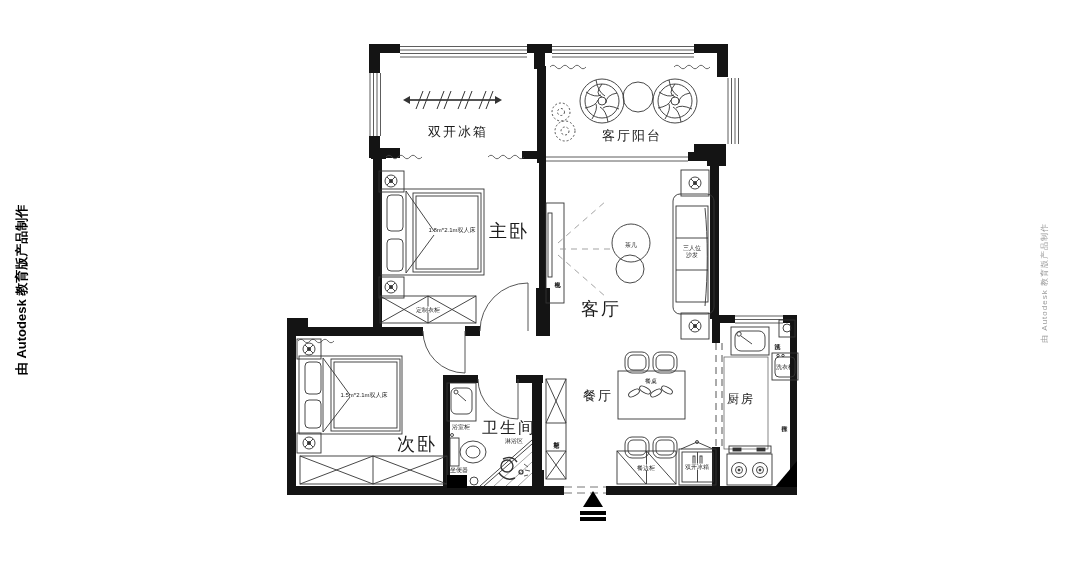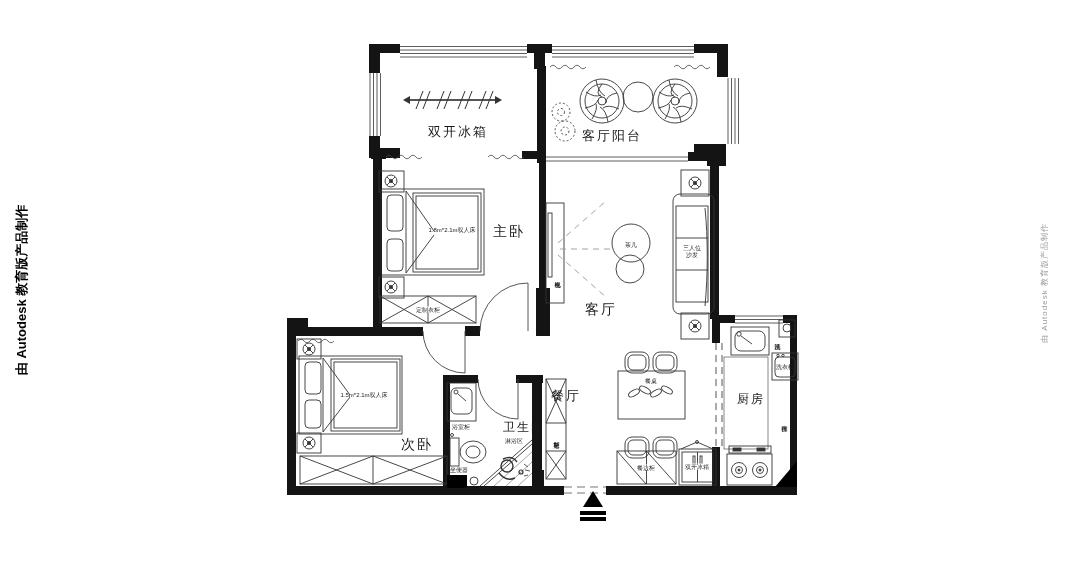--- a/index.html
+++ b/index.html
@@ -6,21 +6,21 @@
   .stage {
     position:relative; width:1074px; height:576px; background:#fff;
     font-family:"Liberation Sans", sans-serif; color:#111; overflow:hidden;
   }
   svg.plan { position:absolute; left:0; top:0; }
   .lbl {
     position:absolute; transform:translate(-50%,-50%);
     white-space:nowrap; color:#1a1a1a; line-height:1.15; text-align:center;
   }
   .room { font-size:13px; letter-spacing:2px; }
-  .room-big { font-size:14px; letter-spacing:2px; }
+  .room-big { font-size:18px; letter-spacing:2px; }
   .tiny { font-size:6px; letter-spacing:0; }
   .bg { background:#fff; padding:0 1px; }
   .v { writing-mode:vertical-rl; text-orientation:upright; white-space:normal; letter-spacing:0; }
   .wrap { white-space:normal; width:20px; word-break:break-all; }
   .wm-left {
     position:absolute; left:22px; top:290px;
     transform:translate(-50%,-50%) rotate(-90deg);
     font-size:13px; font-weight:bold; white-space:nowrap; color:#000;
   }
   .wm-right {
@@ -328,27 +328,27 @@
       <circle cx="760" cy="470" r="7.5"></circle>
         <circle cx="760" cy="470" r="3.5"></circle>
         <circle cx="760" cy="470" r="1" fill="#333"></circle>
     </g>
     <g>
       <polygon points="775,487 797,487 797,461" fill="#000"></polygon>
     </g>
   </svg>
 
   <div class="lbl room" style="left:458px; top:132px;">双开冰箱</div>
-  <div class="lbl room" style="left:612px; top:136px;">客厅阳台</div>
+  <div class="lbl room" style="left:632px; top:136px;">客厅阳台</div>
   <div class="lbl room-big" style="left:509px; top:231px;">主卧</div>
   <div class="lbl room-big" style="left:601px; top:309px;">客厅</div>
   <div class="lbl room-big" style="left:417px; top:404px;margin-top:40px;">次卧</div>
-  <div class="lbl room" style="left:524px; top:428px; font-size:12px;">卫生间</div>
-  <div class="lbl room" style="left:566px; top:396px;">餐厅</div>
-  <div class="lbl room" style="left:741px; top:400px; font-size:12px;margin-left:10px;">厨房</div>
+  <div class="lbl room" style="left:509px; top:428px; font-size:16px;">卫生间</div>
+  <div class="lbl room" style="left:598px; top:396px;">餐厅</div>
+  <div class="lbl room" style="left:741px; top:400px; font-size:12px;">厨房</div>
 
   <div class="lbl tiny" style="left:452px; top:230px;">1.8m*2.1m双人床</div>
   <div class="lbl tiny" style="left:428px; top:310px;"><span class="bg">定制衣柜</span></div>
   <div class="lbl tiny v" style="left:557px; top:277px;">电视机</div>
   <div class="lbl tiny" style="left:631px; top:245px;">茶几</div>
   <div class="lbl tiny wrap" style="left:692px; top:252px;">三人位沙发</div>
   <div class="lbl tiny" style="left:364px; top:395px;">1.5m*2.1m双人床</div>
   <div class="lbl tiny" style="left:461px; top:427px;">浴室柜</div>
   <div class="lbl tiny" style="left:459px; top:470px;">坐便器</div>
   <div class="lbl tiny" style="left:514px; top:441px;">淋浴区</div>

